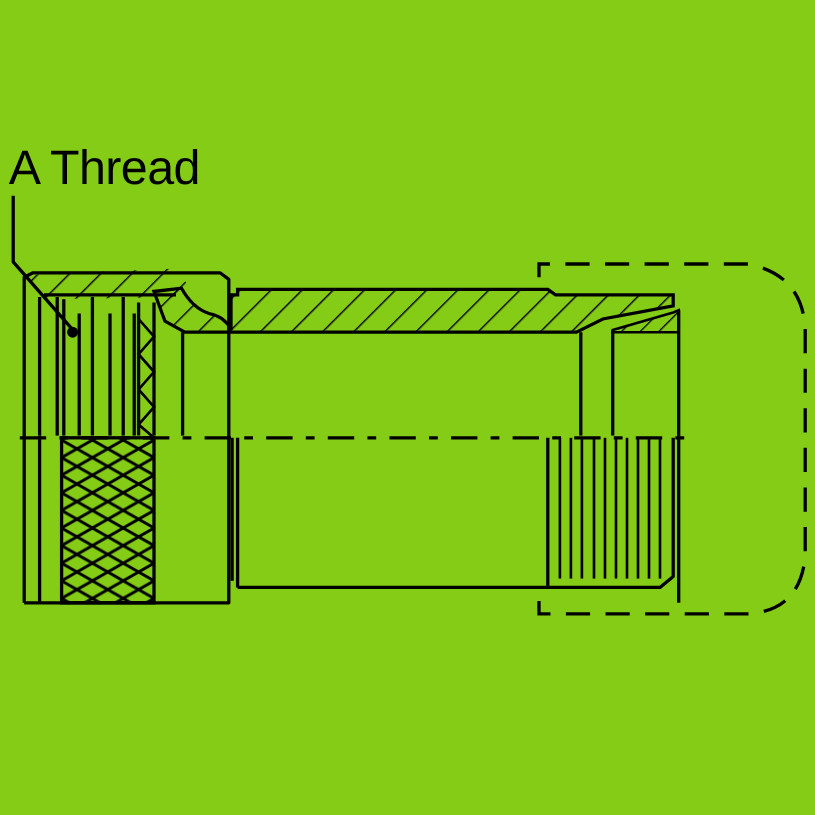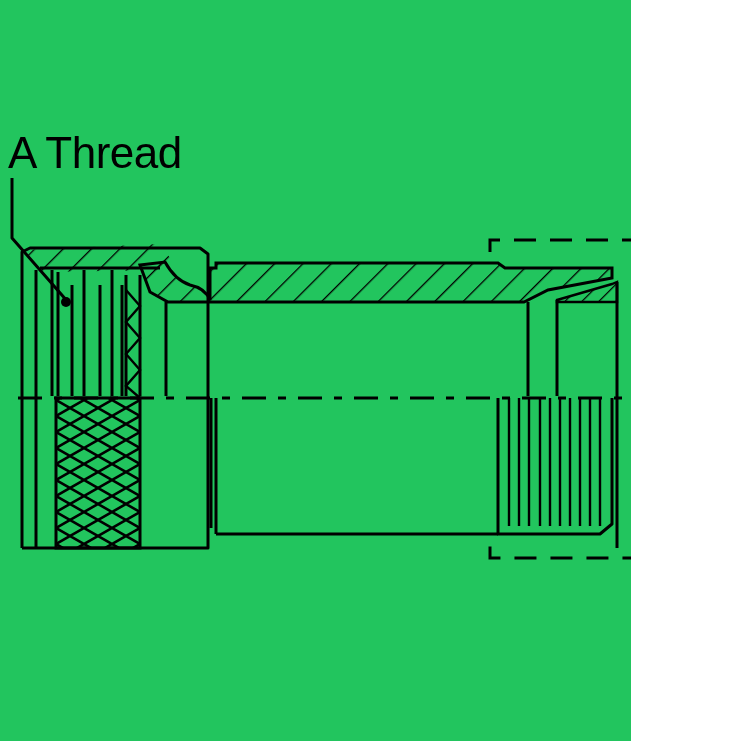--- a/index.html
+++ b/index.html
@@ -1,16 +1,16 @@
 <!DOCTYPE html>
 <html><head>
   <meta charset="utf-8">
   <style>
     html, body { margin: 0; padding: 0; background: #ffffff; }
-    .canvas { position: relative; width: 631px; height: 741px; background: #22c55e; overflow: hidden; }
+    .canvas { position: relative; width: 741px; height: 741px; background: #84cc16; overflow: hidden; }
     .label {
       position: absolute; left: 8px; top: 128px;
       font-family: "Liberation Sans", sans-serif;
       font-size: 44px; color: #000000; letter-spacing: -0.5px;
       line-height: 50px; white-space: nowrap;
     }
     svg { position: absolute; left: 0; top: 0; }
     .s { stroke: #000; stroke-width: 3; fill: none; stroke-linejoin: round; }
     .t { stroke: #000; stroke-width: 2.4; fill: none; }
     .dash { stroke: #000; stroke-width: 3; fill: none; stroke-dasharray: 22 14; }

